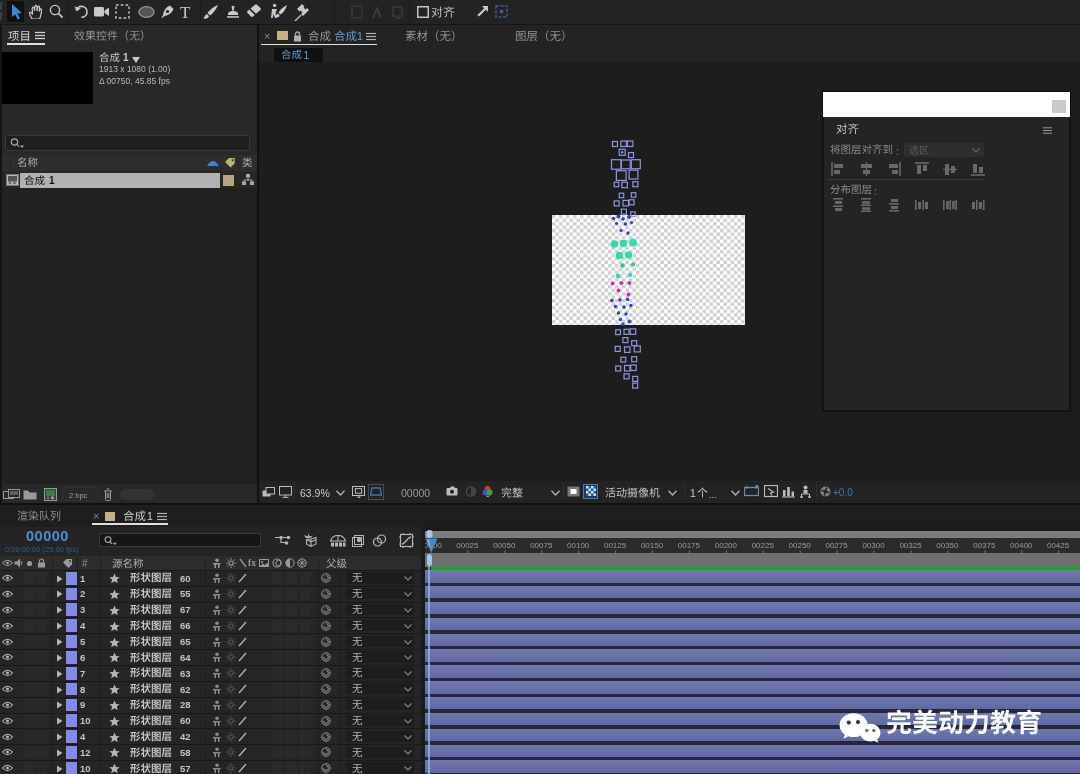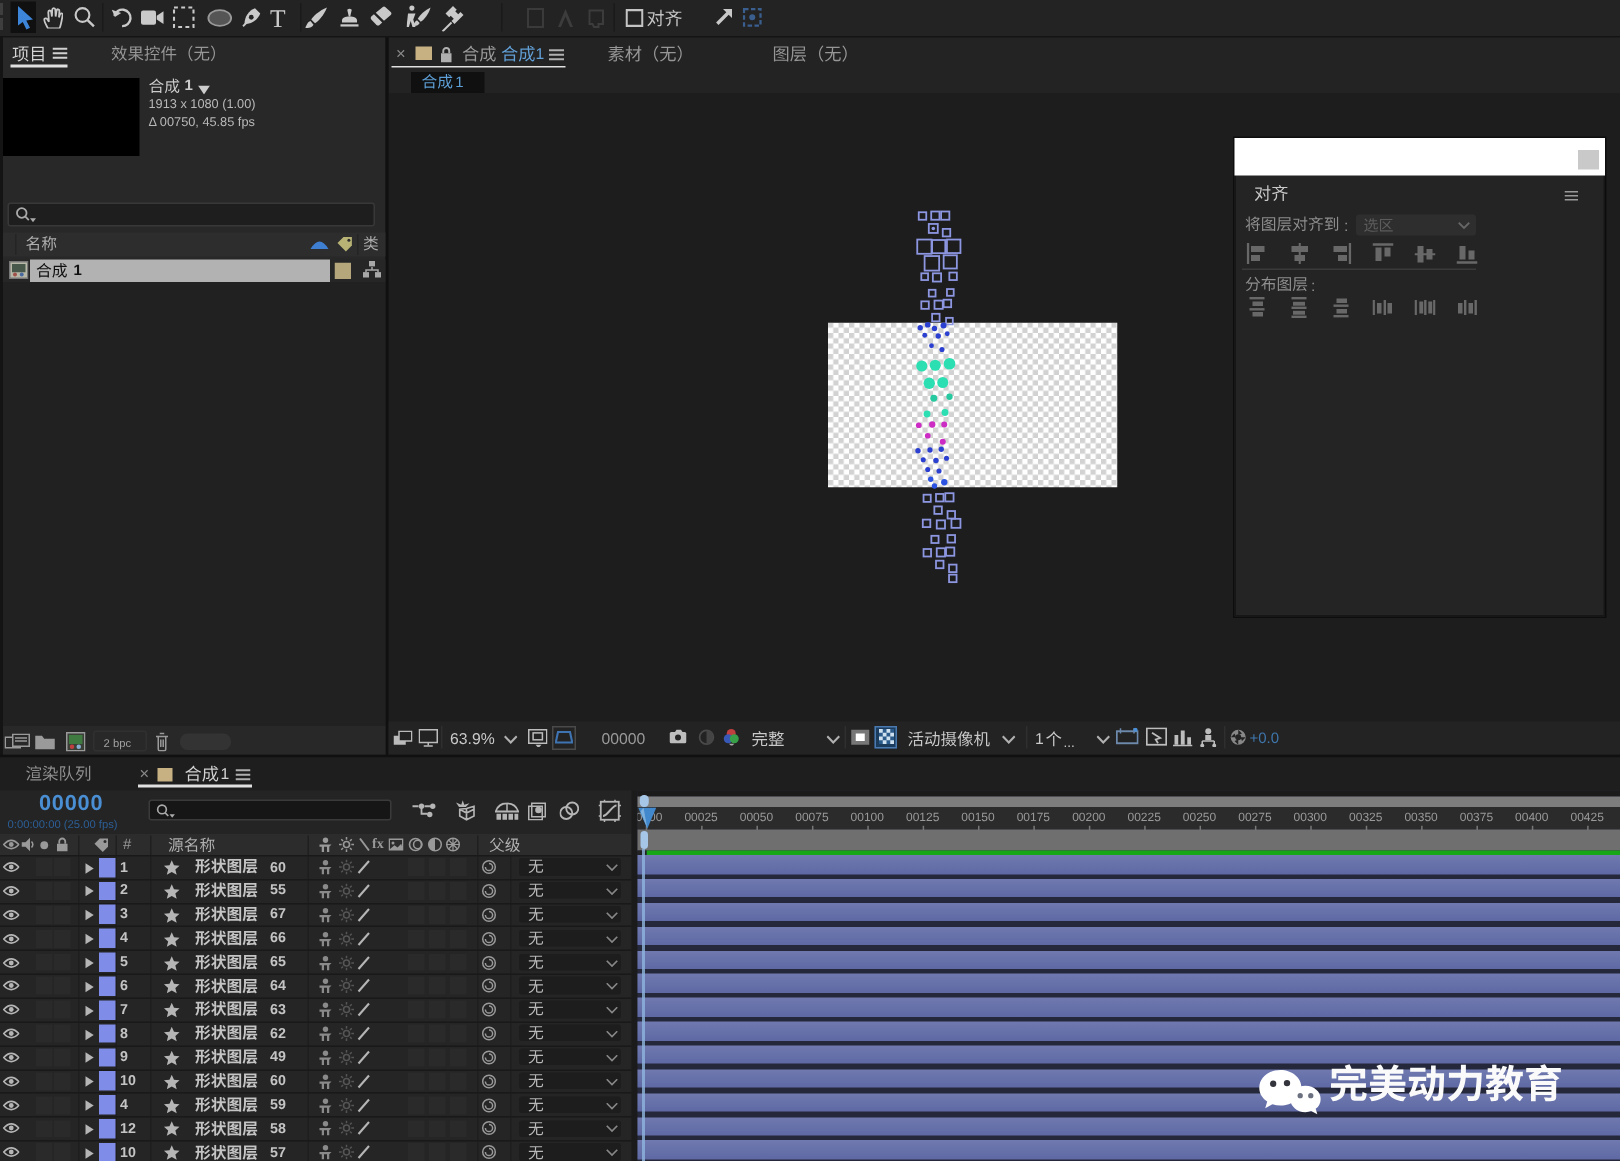--- a/index.html
+++ b/index.html
@@ -1699,21 +1699,21 @@
 <div class="ab" style="left:130px;top:699.125px">
       <svg width="42" height="12" style="display:block">
         <g fill="#c4c4c4">
           <use href="#B5f62" transform="translate(0.0,9.2) scale(0.0105,-0.0105)"></use>
           <use href="#B72b6" transform="translate(10.5,9.2) scale(0.0105,-0.0105)"></use>
           <use href="#B56fe" transform="translate(21.0,9.2) scale(0.0105,-0.0105)"></use>
           <use href="#B5c42" transform="translate(31.5,9.2) scale(0.0105,-0.0105)"></use>
         </g>
       </svg>
     </div>
-<div class="ab" style="left:180px;top:700.425px;font:700 9.5px 'Liberation Sans',sans-serif;color:#c4c4c4;line-height:1;white-space:pre">49</div>
+<div class="ab" style="left:180px;top:700.425px;font:700 9.5px 'Liberation Sans',sans-serif;color:#c4c4c4;line-height:1;white-space:pre">28</div>
 <div class="ab" style="left:212px;top:699.925px">
       <svg width="10" height="10" style="display:block">
         <circle cx="5" cy="2.2" r="1.8" fill="#8a8a8a"></circle>
         <path d="M1 5 L9 5 L7.5 6.5 L7.5 10 L6 10 L6 6.5 L4 6.5 L4 10 L2.5 10 L2.5 6.5 L1 6.5 Z" fill="#8a8a8a"></path>
       </svg>
     </div>
 <div class="ab" style="left:226px;top:699.925px">
       <svg width="10" height="10" style="display:block">
         <circle cx="5" cy="5" r="2" fill="none" stroke="#555555" stroke-width="1.1"></circle>
         <g stroke="#555555">
@@ -1859,21 +1859,21 @@
 <div class="ab" style="left:130px;top:730.825px">
       <svg width="42" height="12" style="display:block">
         <g fill="#c4c4c4">
           <use href="#B5f62" transform="translate(0.0,9.2) scale(0.0105,-0.0105)"></use>
           <use href="#B72b6" transform="translate(10.5,9.2) scale(0.0105,-0.0105)"></use>
           <use href="#B56fe" transform="translate(21.0,9.2) scale(0.0105,-0.0105)"></use>
           <use href="#B5c42" transform="translate(31.5,9.2) scale(0.0105,-0.0105)"></use>
         </g>
       </svg>
     </div>
-<div class="ab" style="left:180px;top:732.125px;font:700 9.5px 'Liberation Sans',sans-serif;color:#c4c4c4;line-height:1;white-space:pre">59</div>
+<div class="ab" style="left:180px;top:732.125px;font:700 9.5px 'Liberation Sans',sans-serif;color:#c4c4c4;line-height:1;white-space:pre">42</div>
 <div class="ab" style="left:212px;top:731.625px">
       <svg width="10" height="10" style="display:block">
         <circle cx="5" cy="2.2" r="1.8" fill="#8a8a8a"></circle>
         <path d="M1 5 L9 5 L7.5 6.5 L7.5 10 L6 10 L6 6.5 L4 6.5 L4 10 L2.5 10 L2.5 6.5 L1 6.5 Z" fill="#8a8a8a"></path>
       </svg>
     </div>
 <div class="ab" style="left:226px;top:731.625px">
       <svg width="10" height="10" style="display:block">
         <circle cx="5" cy="5" r="2" fill="none" stroke="#555555" stroke-width="1.1"></circle>
         <g stroke="#555555">

